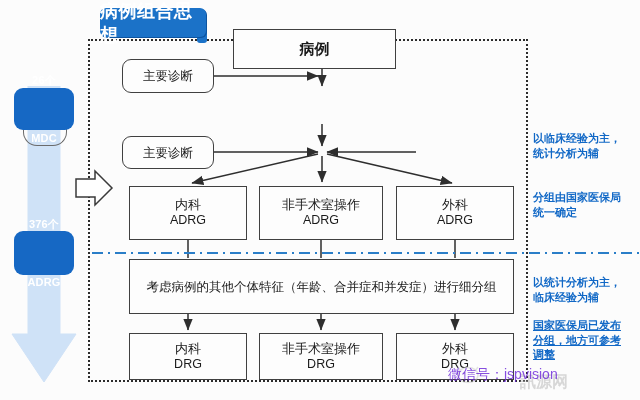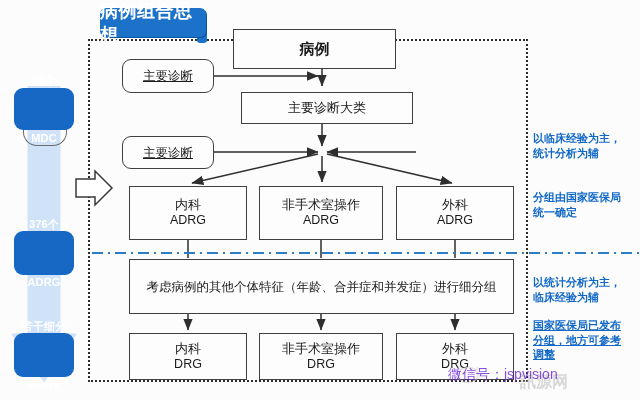--- a/index.html
+++ b/index.html
@@ -36,21 +36,21 @@
          background:#1b72c8;border-radius:6px;color:#fff;font-size:18px;font-weight:700;
          display:flex;align-items:center;justify-content:center;letter-spacing:.5px;
          box-shadow:1px 1px 0 #0c54a0;}
   #badge-tail{position:absolute;left:197px;top:30px;width:10px;height:13px;z-index:8;
               background:#1b72c8;border-radius:0 0 3px 3px;}
 
   
   .box{position:absolute;z-index:6;background:#fdfdfd;border:1.4px solid #404040;
        box-sizing:border-box;display:flex;flex-direction:column;align-items:center;
        justify-content:center;text-align:center;color:#1a1a1a;line-height:1.22;}
-  .box.round{border-radius:9px;text-decoration:underline;}
+  .box.round{border-radius:9px;}
   .cn{font-family:"DejaVu Serif","Liberation Serif",serif;}
   .en{font-family:"Liberation Sans","DejaVu Sans",sans-serif;}
 
   #box-case   {left:233px;top:4px;  width:163px;height:40px;font-size:15px;font-weight:700;margin-top:25px;}
   #box-dx1    {left:122px;top:59px; width:92px; height:34px;font-size:12.5px;}
   #box-mdcgrp {left:241px;top:92px; width:172px;height:32px;font-size:13px;}
   #box-dx2    {left:122px;top:136px;width:92px; height:33px;font-size:12.5px;}
   #box-proc   {left:416px;top:136px;width:96px; height:33px;font-size:12.5px;}
 
   #box-adrg-1 {left:129px;top:186px;width:118px;height:54px;font-size:13px;}
@@ -100,24 +100,20 @@
   <div class="brace" id="brace-2"></div>
 
   <div class="pill" id="pill-mdc">
     <span class="l1">26个</span>
     <span class="l2">MDC</span>
   </div>
   <div class="pill" id="pill-adrg">
     <span class="l1">376个</span>
     <span class="l2">ADRG</span>
   </div>
-  <div class="pill" id="pill-drgs">
-    <span class="l1">若干细分</span>
-    <span class="l2">DRGs</span>
-  </div>
 
   <svg class="hollow-arrow" viewBox="0 0 40 40">
     <path d="M2 11 H21 V3 L38 20 L21 37 V29 H2 Z" fill="#ffffff" stroke="#3a3a3a" stroke-width="1.5"></path>
   </svg>
 
   <div id="frame"></div>
 
   <div id="badge-tail"></div>
   <div id="badge">病例组合思想</div>
 
@@ -152,21 +148,20 @@
       <path d="M455,314 V330" marker-end="url(#ah)"></path>
     </g>
   </svg>
 
   <svg id="divider" viewBox="0 0 548 2" preserveAspectRatio="none">
     <line x1="0" y1="1" x2="548" y2="1" stroke="#2a7ec8" stroke-width="2" stroke-dasharray="11 5 2 5"></line>
   </svg>
 
   <div class="box cn" id="box-case">病例</div>
   <div class="box round cn" id="box-dx1">主要诊断</div>
-  <div class="box cn" id="box-mdcgrp">主要诊断大类</div>
   <div class="box round cn" id="box-dx2">主要诊断</div>
 
   <div class="box" id="box-adrg-1">
     <span class="cn">内科</span>
     <span class="en sub">ADRG</span>
   </div>
   <div class="box" id="box-adrg-2">
     <span class="cn">非手术室操作</span>
     <span class="en sub">ADRG</span>
   </div>

